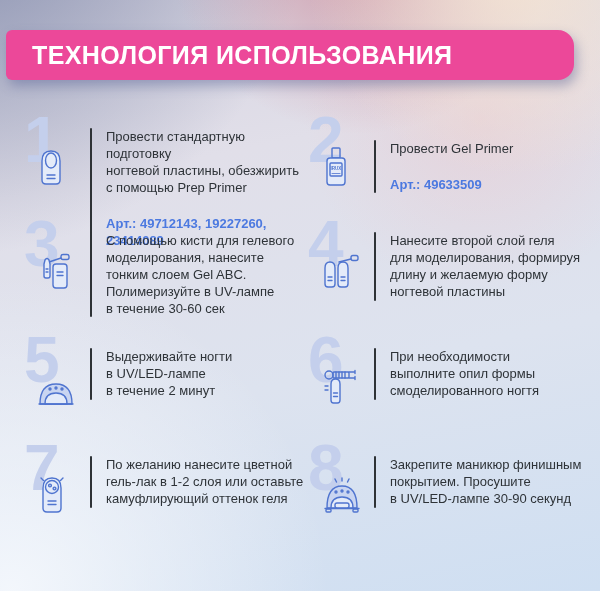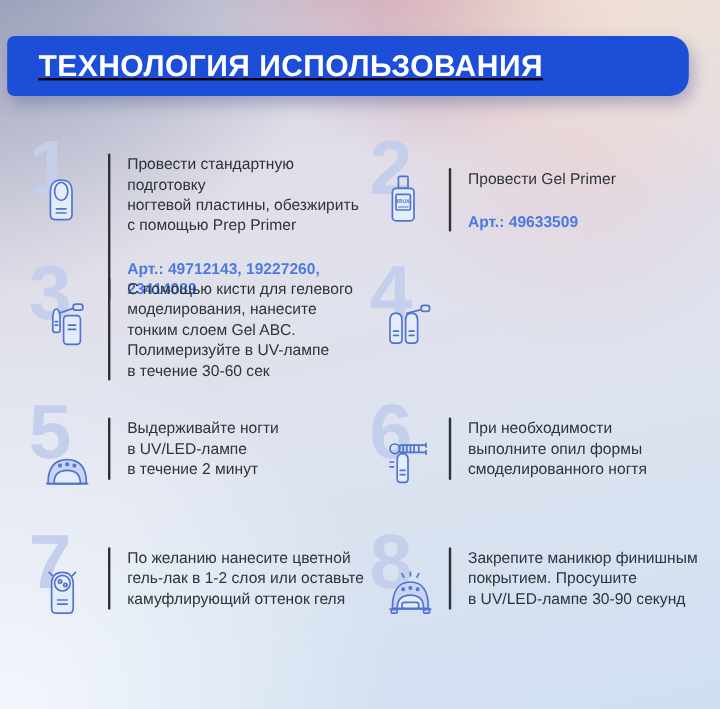--- a/index.html
+++ b/index.html
@@ -9,24 +9,23 @@
     background:
       radial-gradient(circle at 86% -6%, rgba(245,228,210,.95) 0%, rgba(245,228,210,0) 26%),
       radial-gradient(circle at 60% -10%, rgba(205,135,150,.75) 0%, rgba(205,135,150,0) 26%),
       radial-gradient(circle at 80% 20%, rgba(235,195,200,.45) 0%, rgba(235,195,200,0) 26%),
       radial-gradient(circle at -8% -18%, rgba(125,135,168,.95) 0%, rgba(125,135,168,0) 38%),
       radial-gradient(circle at 2% 100%, rgba(246,249,253,.9) 0%, rgba(246,249,253,0) 38%),
       linear-gradient(168deg,#d6d3e0 0%,#e1dfe9 28%,#dde3ef 62%,#cfdff2 100%);
   }
   .header{
     position:absolute;left:6px;top:30px;width:568px;height:50px;
-    background:#1d4ed8;border-radius:6px 16px 16px 6px;
+    background:#ec4899;border-radius:6px 16px 16px 6px;
     display:flex;align-items:center;padding-left:26px;box-sizing:border-box;
     box-shadow:3px 6px 12px rgba(90,100,150,.45);
-    text-decoration:underline;
   }
   .header h1{
     margin:0;color:#ffffff;font-size:25px;font-weight:bold;letter-spacing:.4px;
     white-space:nowrap;
   }
   .grid{
     position:absolute;left:24px;top:116px;width:560px;
     display:grid;grid-template-columns:284px 276px;
     grid-template-rows:104px 116px 108px 120px;
   }
@@ -144,20 +143,30 @@
           <path d="M18 10 L30 7"></path>
           <rect x="30" y="3.5" width="7" height="5" rx="2"></rect>
           <path class="fill-lite" d="M4 16 Q4 10 9 10 Q14 10 14 16 L14 32 Q14 35 11 35 L7 35 Q4 35 4 32 Z"></path>
           <line x1="7" y1="25" x2="11" y2="25"></line>
           <line x1="7" y1="28.5" x2="11" y2="28.5"></line>
           <path class="fill-lite" d="M17 16 Q17 10 22 10 Q27 10 27 16 L27 32 Q27 35 24 35 L20 35 Q17 35 17 32 Z"></path>
           <line x1="20" y1="25" x2="24" y2="25"></line>
           <line x1="20" y1="28.5" x2="24" y2="28.5"></line>
         </svg>
       </span>
+    </div>
+    <div class="right">
+      <div class="divider"></div>
+      <div class="texts">
+        <div class="desc">Нанесите второй слой геля
+для моделирования, формируя
+длину и желаемую форму
+ногтевой пластины</div>
+
+      </div>
     </div>
   </div>
 
   <div class="step step-5">
     <div class="visual">
       <span class="num">5</span>
       <span class="icon">
         <svg width="38" height="32" viewBox="0 0 38 32">
           <path class="fill-mid" d="M3 28 Q3 8 19 8 Q35 8 35 28 Z"></path>
           <path class="fill-lite" d="M8 28 Q8 17 19 17 Q30 17 30 28 Z"></path>

